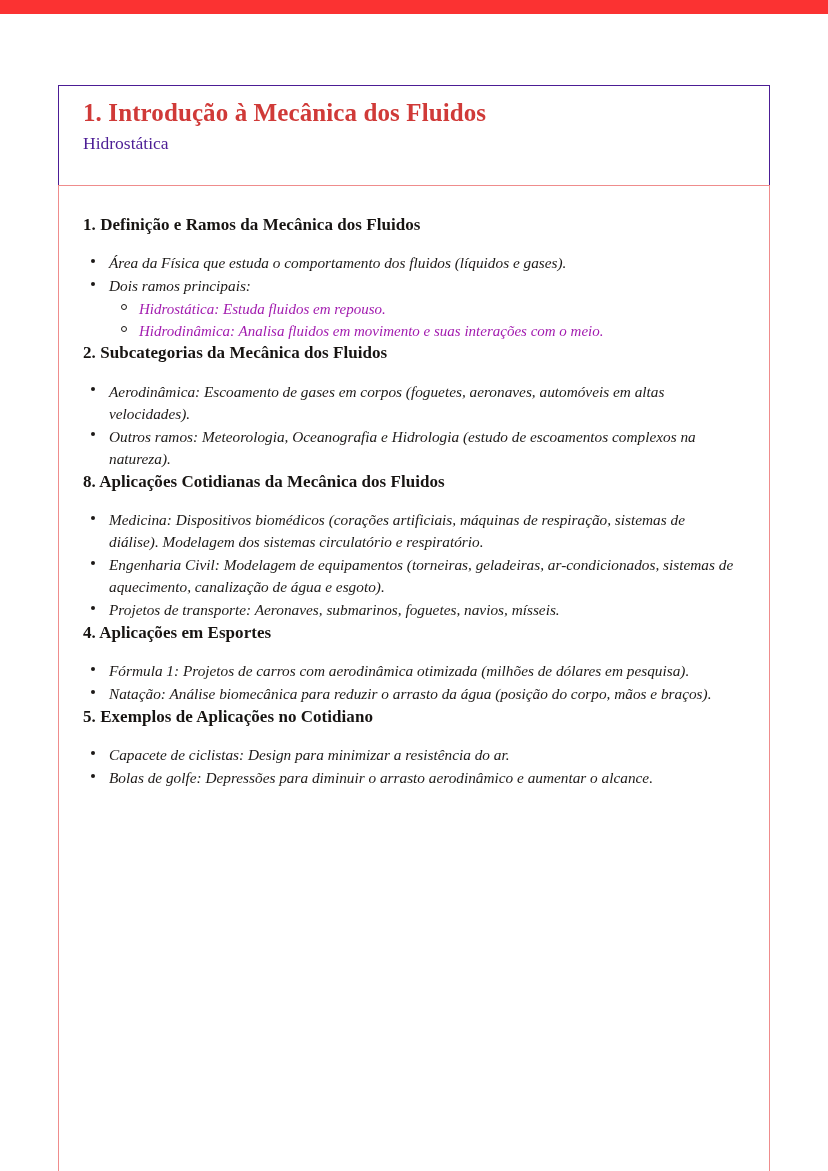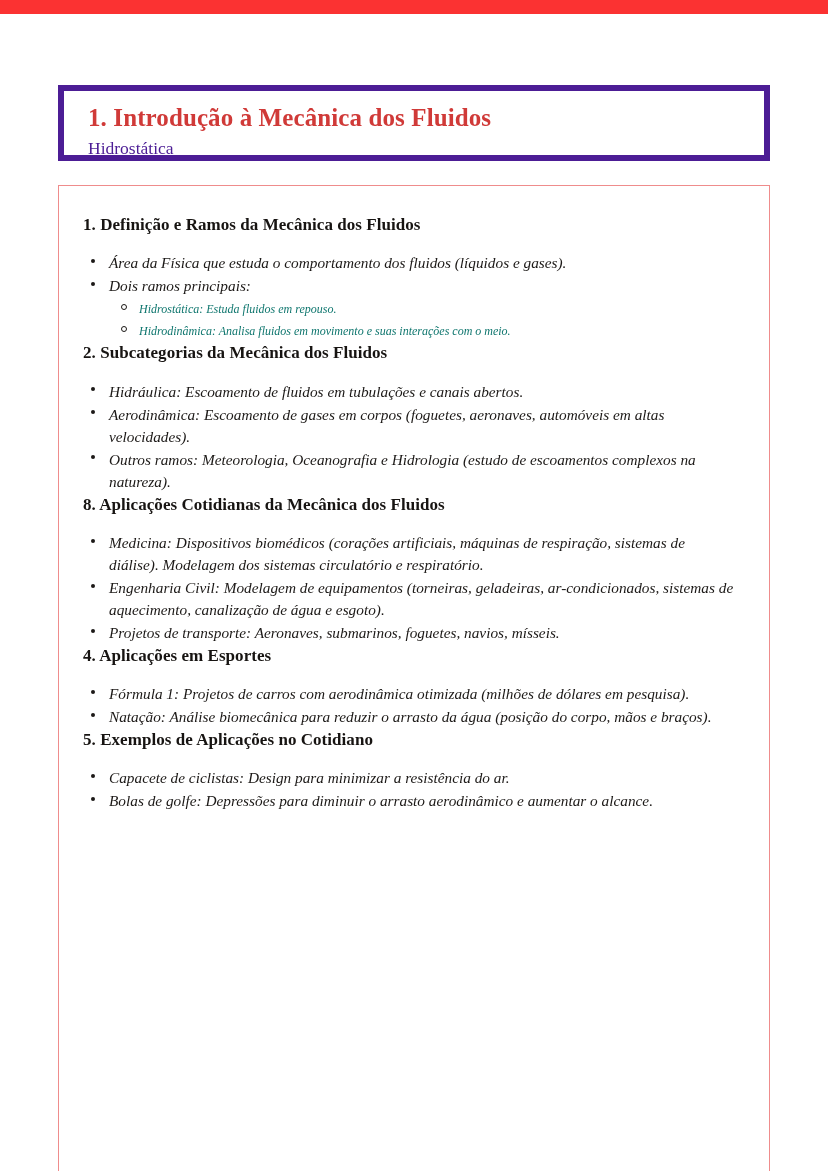--- a/index.html
+++ b/index.html
@@ -26,23 +26,23 @@
     height: 14px;
     background: #fb3232;
   }
 
   
   .header-card {
     position: absolute;
     left: 58px;
     top: 85px;
     width: 712px;
-    height: 76px;
+    height: 101px;
     box-sizing: border-box;
-    border: 6px solid #4c1d95;
+    border: 1px solid #4c1d95;
     background: #ffffff;
   }
   .header-inner {
     padding: 13px 0 0 24px;
   }
   .doc-title {
     font-size: 25px;
     font-weight: bold;
     color: #d03a38;
     line-height: 1.12;
@@ -128,22 +128,22 @@
 
   
   ul.sub-bullets {
     list-style: none;
     margin: 0;
     padding: 0;
   }
   ul.sub-bullets > li {
     position: relative;
     padding-left: 56px;
-    font-size: 12px;
-    color: #0f766e;
+    font-size: 15px;
+    color: #a21caf;
     line-height: 22px;
     margin: 0;
   }
   ul.sub-bullets > li > .marker.circle {
     position: absolute;
     left: 38px;
     top: 0;
     line-height: 22px;
   }
   ul.sub-bullets > li > .marker.circle::before {
@@ -180,21 +180,20 @@
             <ul class="sub-bullets">
               <li><span class="marker circle"></span><span>Hidrostática: Estuda fluidos em repouso.</span></li>
               <li><span class="marker circle"></span><span>Hidrodinâmica: Analisa fluidos em movimento e suas interações com o meio.</span></li>
             </ul>
           </li>
         </ul>
       </div>
       <div class="section">
         <div class="section-heading">2. Subcategorias da Mecânica dos Fluidos</div>
         <ul class="bullets">
-          <li><span class="marker disc"></span><span>Hidráulica: Escoamento de fluidos em tubulações e canais abertos.</span></li>
           <li><span class="marker disc"></span><span>Aerodinâmica: Escoamento de gases em corpos (foguetes, aeronaves, automóveis em altas velocidades).</span></li>
           <li><span class="marker disc"></span><span>Outros ramos: Meteorologia, Oceanografia e Hidrologia (estudo de escoamentos complexos na natureza).</span></li>
         </ul>
       </div>
       <div class="section">
         <div class="section-heading">8. Aplicações Cotidianas da Mecânica dos Fluidos</div>
         <ul class="bullets">
           <li><span class="marker disc"></span><span>Medicina: Dispositivos biomédicos (corações artificiais, máquinas de respiração, sistemas de diálise). Modelagem dos sistemas circulatório e respiratório.</span></li>
           <li><span class="marker disc"></span><span>Engenharia Civil: Modelagem de equipamentos (torneiras, geladeiras, ar-condicionados, sistemas de aquecimento, canalização de água e esgoto).</span></li>
           <li><span class="marker disc"></span><span>Projetos de transporte: Aeronaves, submarinos, foguetes, navios, mísseis.</span></li>

